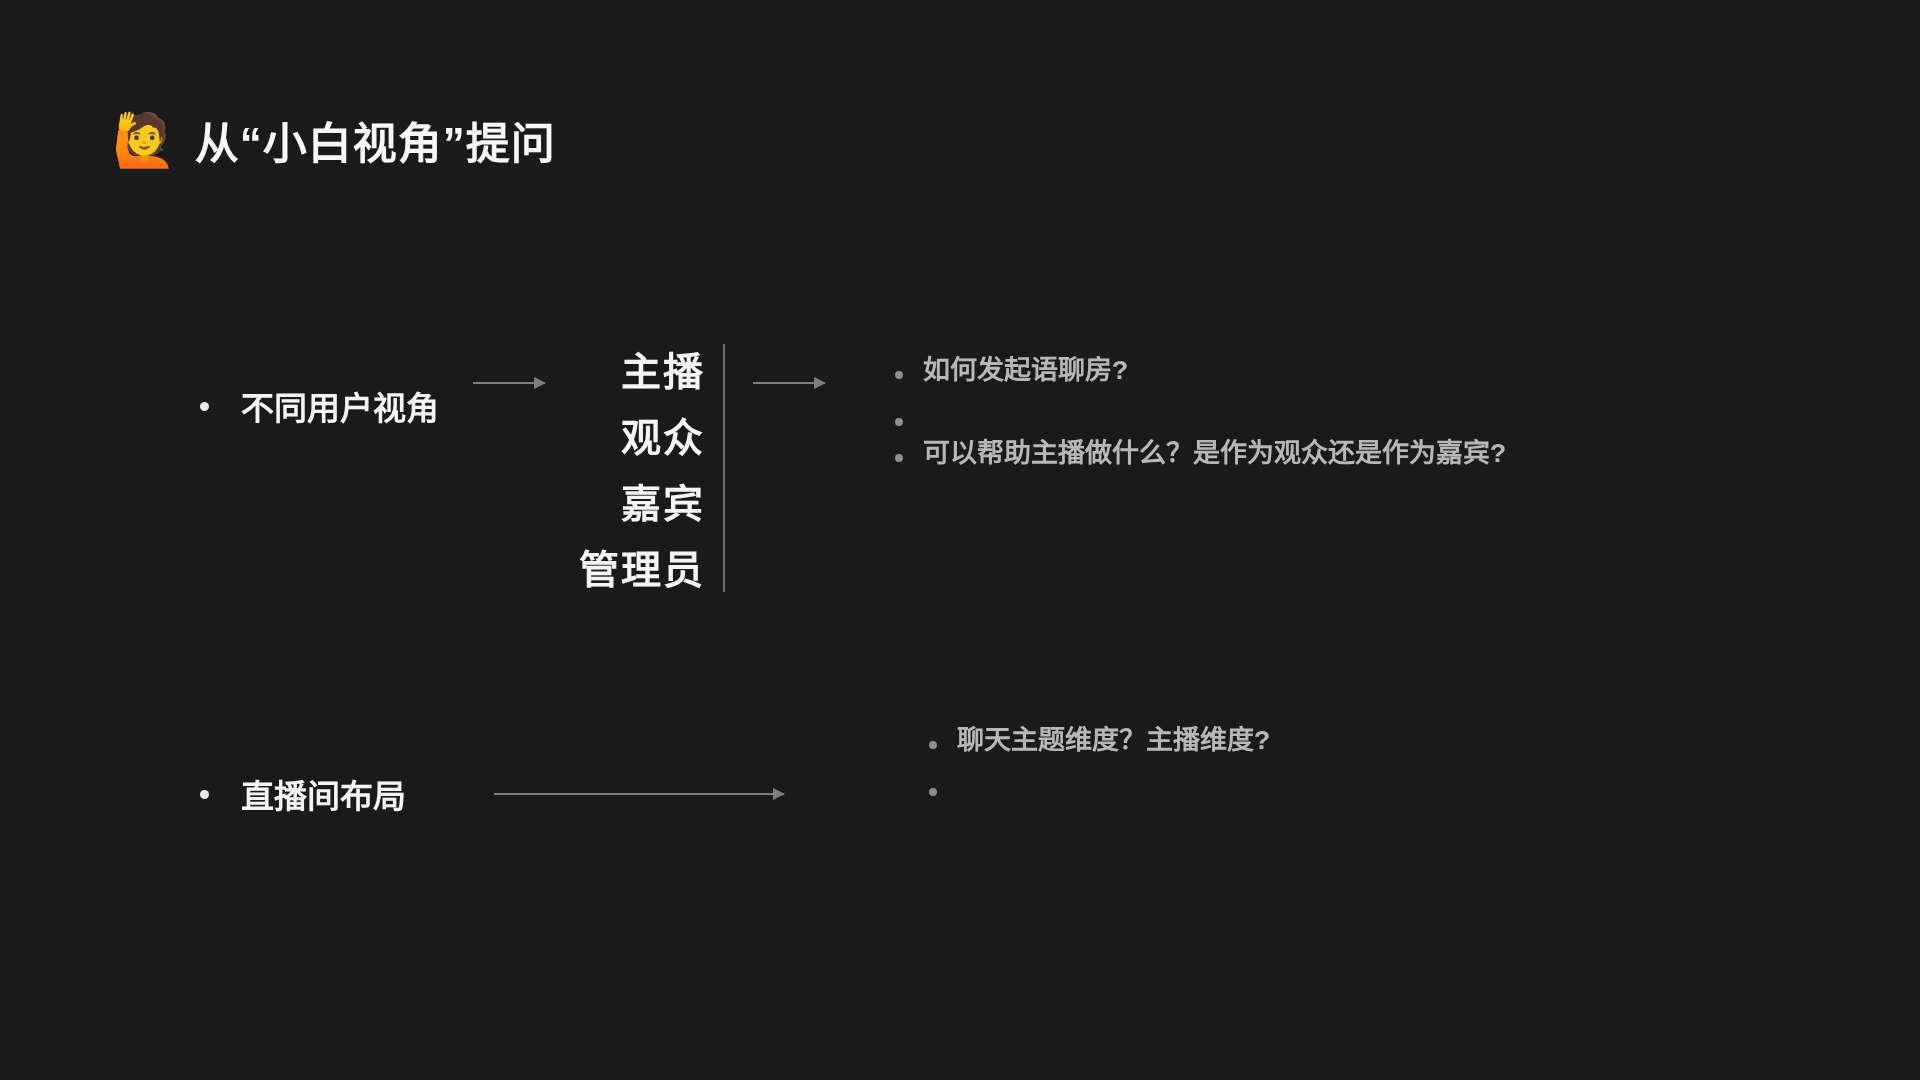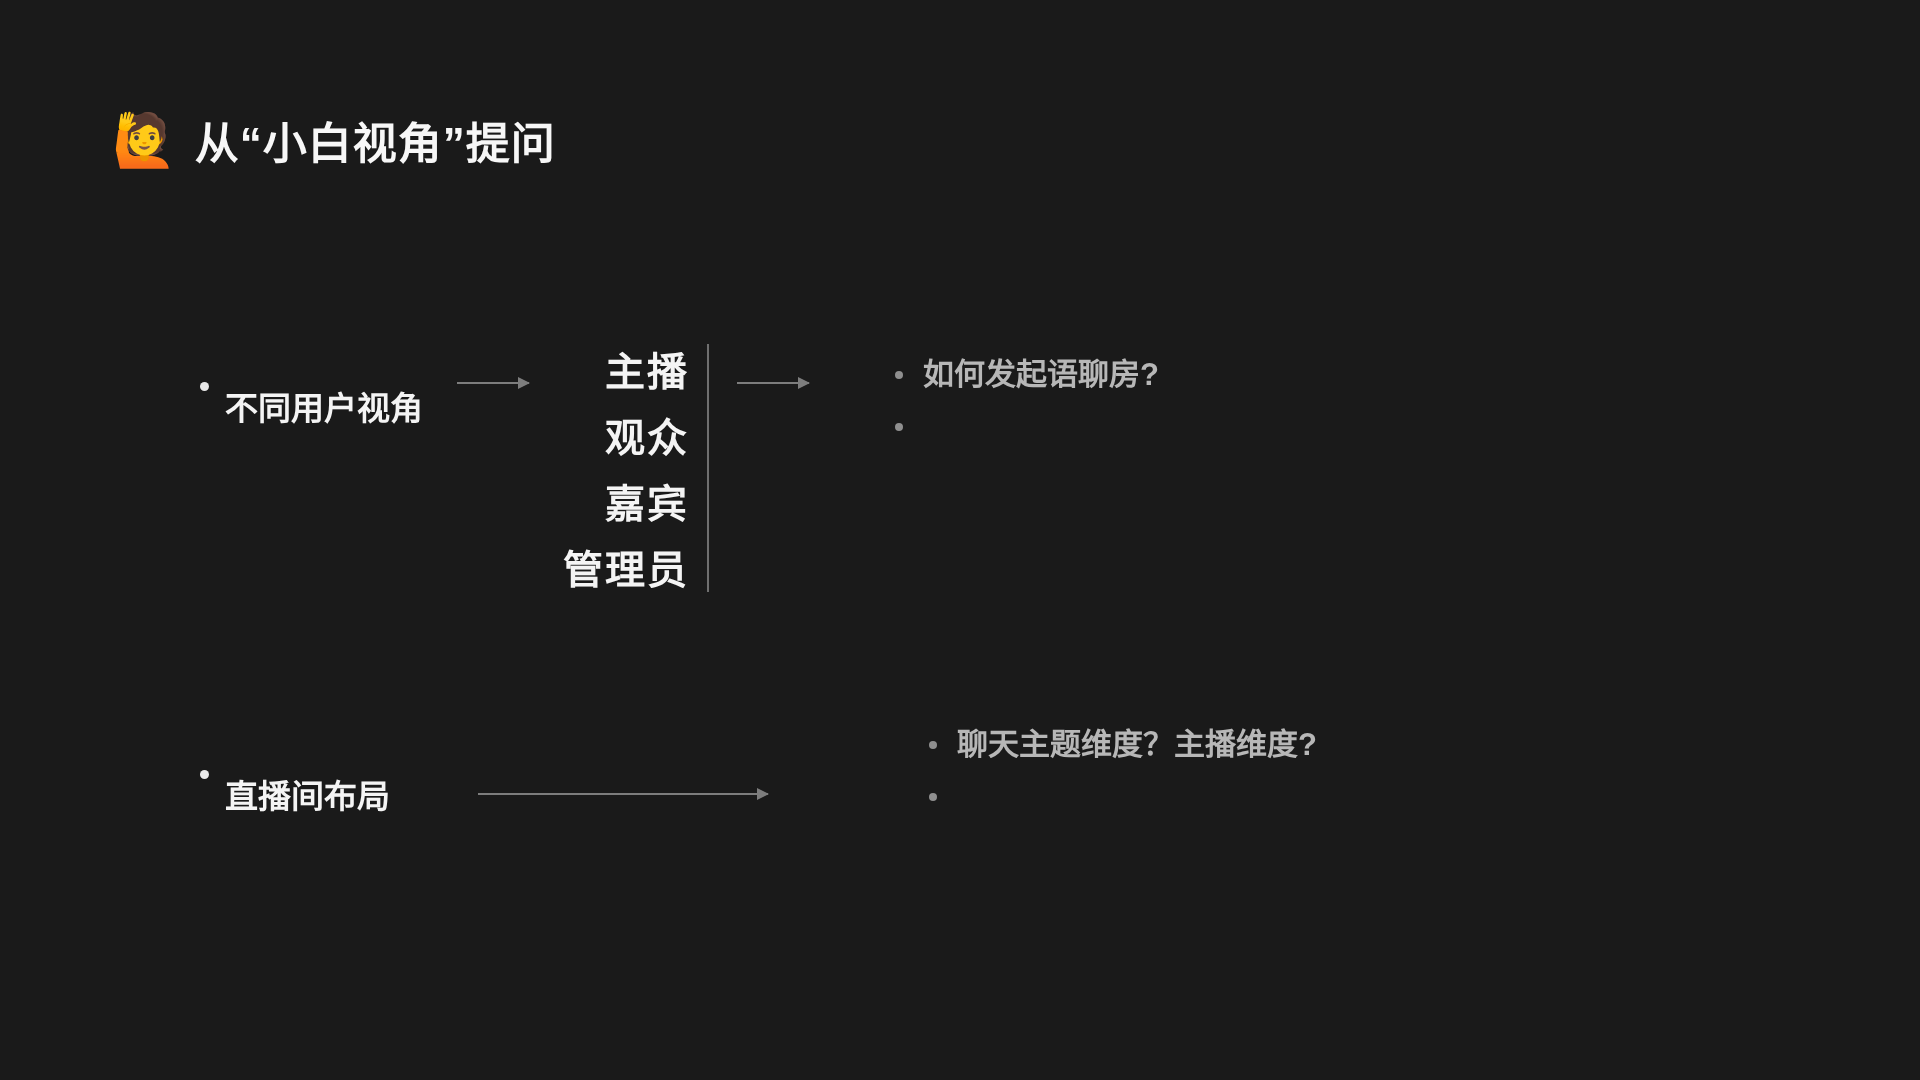--- a/index.html
+++ b/index.html
@@ -58,22 +58,22 @@
   .block {
     position: absolute;
     display: flex;
     align-items: flex-start;
   }
   #block-roles { left: 200px; top: 340px; }
   #block-layout { left: 200px; top: 770px; }
 
   .label-group {
     display: flex;
-    align-items: flex-start;
-    gap: 16px;
+    align-items: center;
+    gap: 32px;
   }
   .label-text {
     font-size: 33px;
     font-weight: 700;
     color: #f4f4f4;
     white-space: nowrap;
   }
 
   
   .arrow {
@@ -127,25 +127,26 @@
     display: flex;
     flex-direction: column;
     gap: 12px;
   }
   .qitem {
     display: flex;
     align-items: flex-start;
     gap: 20px;
   }
   .qtext {
-    font-size: 31px;
+    font-size: 27px;
     font-weight: 700;
     color: #b7b7b7;
     line-height: 1.3;
     white-space: nowrap;
+    font-family: Liberation Mono, monospace;
   }
 
   #qlist-roles  { position: absolute; left: 895px; top: 355px; }
   #qlist-layout { position: absolute; left: 929px; top: 725px; }
 
   
   .row-center { align-items: center; }
   .mt-ofs { margin-top: 42px; }
 </style>
 </head>
@@ -182,20 +183,24 @@
 </div>
 
 <div class="qlist" id="qlist-roles">
   <div class="qitem">
     <span class="dot-sm"></span>
     <span class="qtext">如何发起语聊房?</span>
   </div>
   <div class="qitem">
     <span class="dot-sm"></span>
   </div>
+  <div class="qitem">
+    <span class="dot-sm"></span>
+    <span class="qtext">可以帮助主播做什么？是作为观众还是作为嘉宾?</span>
+  </div>
 </div>
 
 <div class="block row-center" id="block-layout">
   <div class="label-group">
     <span class="dot"></span>
     <span class="label-text">直播间布局</span>
   </div>
   <div class="label-group" style="margin-left:88px;">
     <span class="arrow arrow-long"></span>
   </div>

